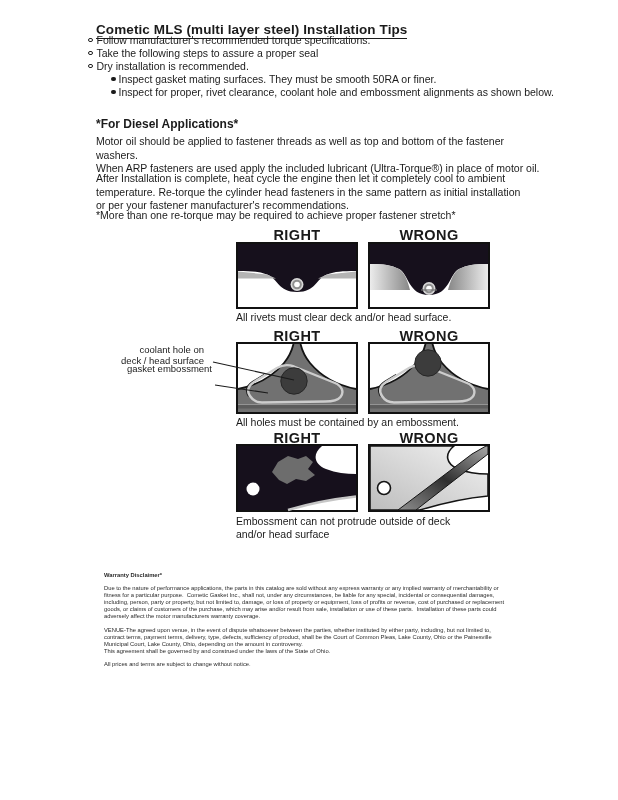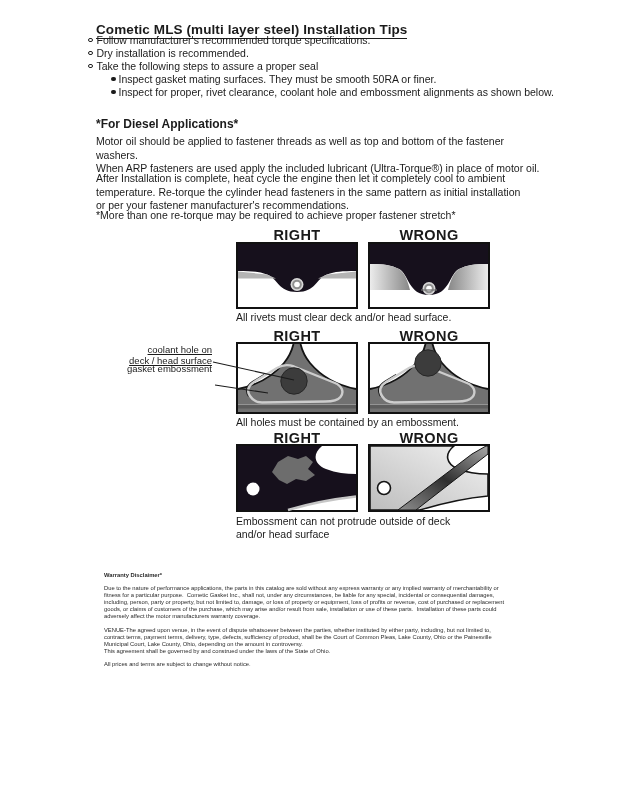--- a/index.html
+++ b/index.html
@@ -20,22 +20,22 @@
   .para { position:absolute; left:96px; width:452px; font-size:10.5px; line-height:13.5px; white-space:pre-line; }
   .p1 { top:135px; }
   .p2 { top:172px; }
   .note { top:209px; }
 
   .dg-head { position:absolute; width:122px; text-align:center; font-size:14.5px; font-weight:700;
              letter-spacing:.4px; color:#1a1a1a; }
   .panel { position:absolute; width:122px; }
   .cap { position:absolute; left:236px; font-size:10.5px; line-height:12.5px; white-space:pre-line; }
 
-  .hole-labels { position:absolute; left:80px; top:344px; width:132px; text-align:right;
-                 font-size:9.5px; line-height:11px; white-space:pre-line;text-decoration:underline; }
+  .hole-labels { position:absolute; left:72px; top:344px; width:132px; text-align:right;
+                 font-size:9.5px; line-height:11px; white-space:pre-line; }
   .emb-label { position:absolute; left:80px; top:363px; width:132px; text-align:right; font-size:9.5px; }
   .leaders { position:absolute; left:120px; top:342px; width:250px; height:72px; pointer-events:none; }
 
   .legal { position:absolute; left:104px; top:572px; width:460px; font-size:5.8px; line-height:7px; color:#2a2a2a; }
   .legal .lh { font-weight:bold; margin-bottom:6px; }
   .legal p { white-space:pre; margin-bottom:6.5px; }
 
   .doc-code { position:absolute; left:389px; top:758px; font-size:14px; letter-spacing:.2px; }
 </style>
 </head>
@@ -45,25 +45,25 @@
 
   <div class="doc-title">Cometic MLS (multi layer steel) Installation Tips</div>
 
   <div class="tips">
     <div class="b-row">
       <span class="b-marker"></span>
       <span>Follow manufacturer's recommended torque specifications.</span>
     </div>
     <div class="b-row">
       <span class="b-marker"></span>
-      <span>Dry installation is recommended.</span>
+      <span>Take the following steps to assure a proper seal</span>
     </div>
     <div class="b-row">
       <span class="b-marker"></span>
-      <span>Take the following steps to assure a proper seal</span>
+      <span>Dry installation is recommended.</span>
     </div>
     <div class="sb-row">
       <span class="sb-marker"></span>
       <span>Inspect gasket mating surfaces.  They must be smooth 50RA or finer.</span>
     </div>
     <div class="sb-row">
       <span class="sb-marker"></span>
       <span>Inspect for proper, rivet clearance, coolant hole and embossment alignments as shown below.</span>
     </div>
   </div>

